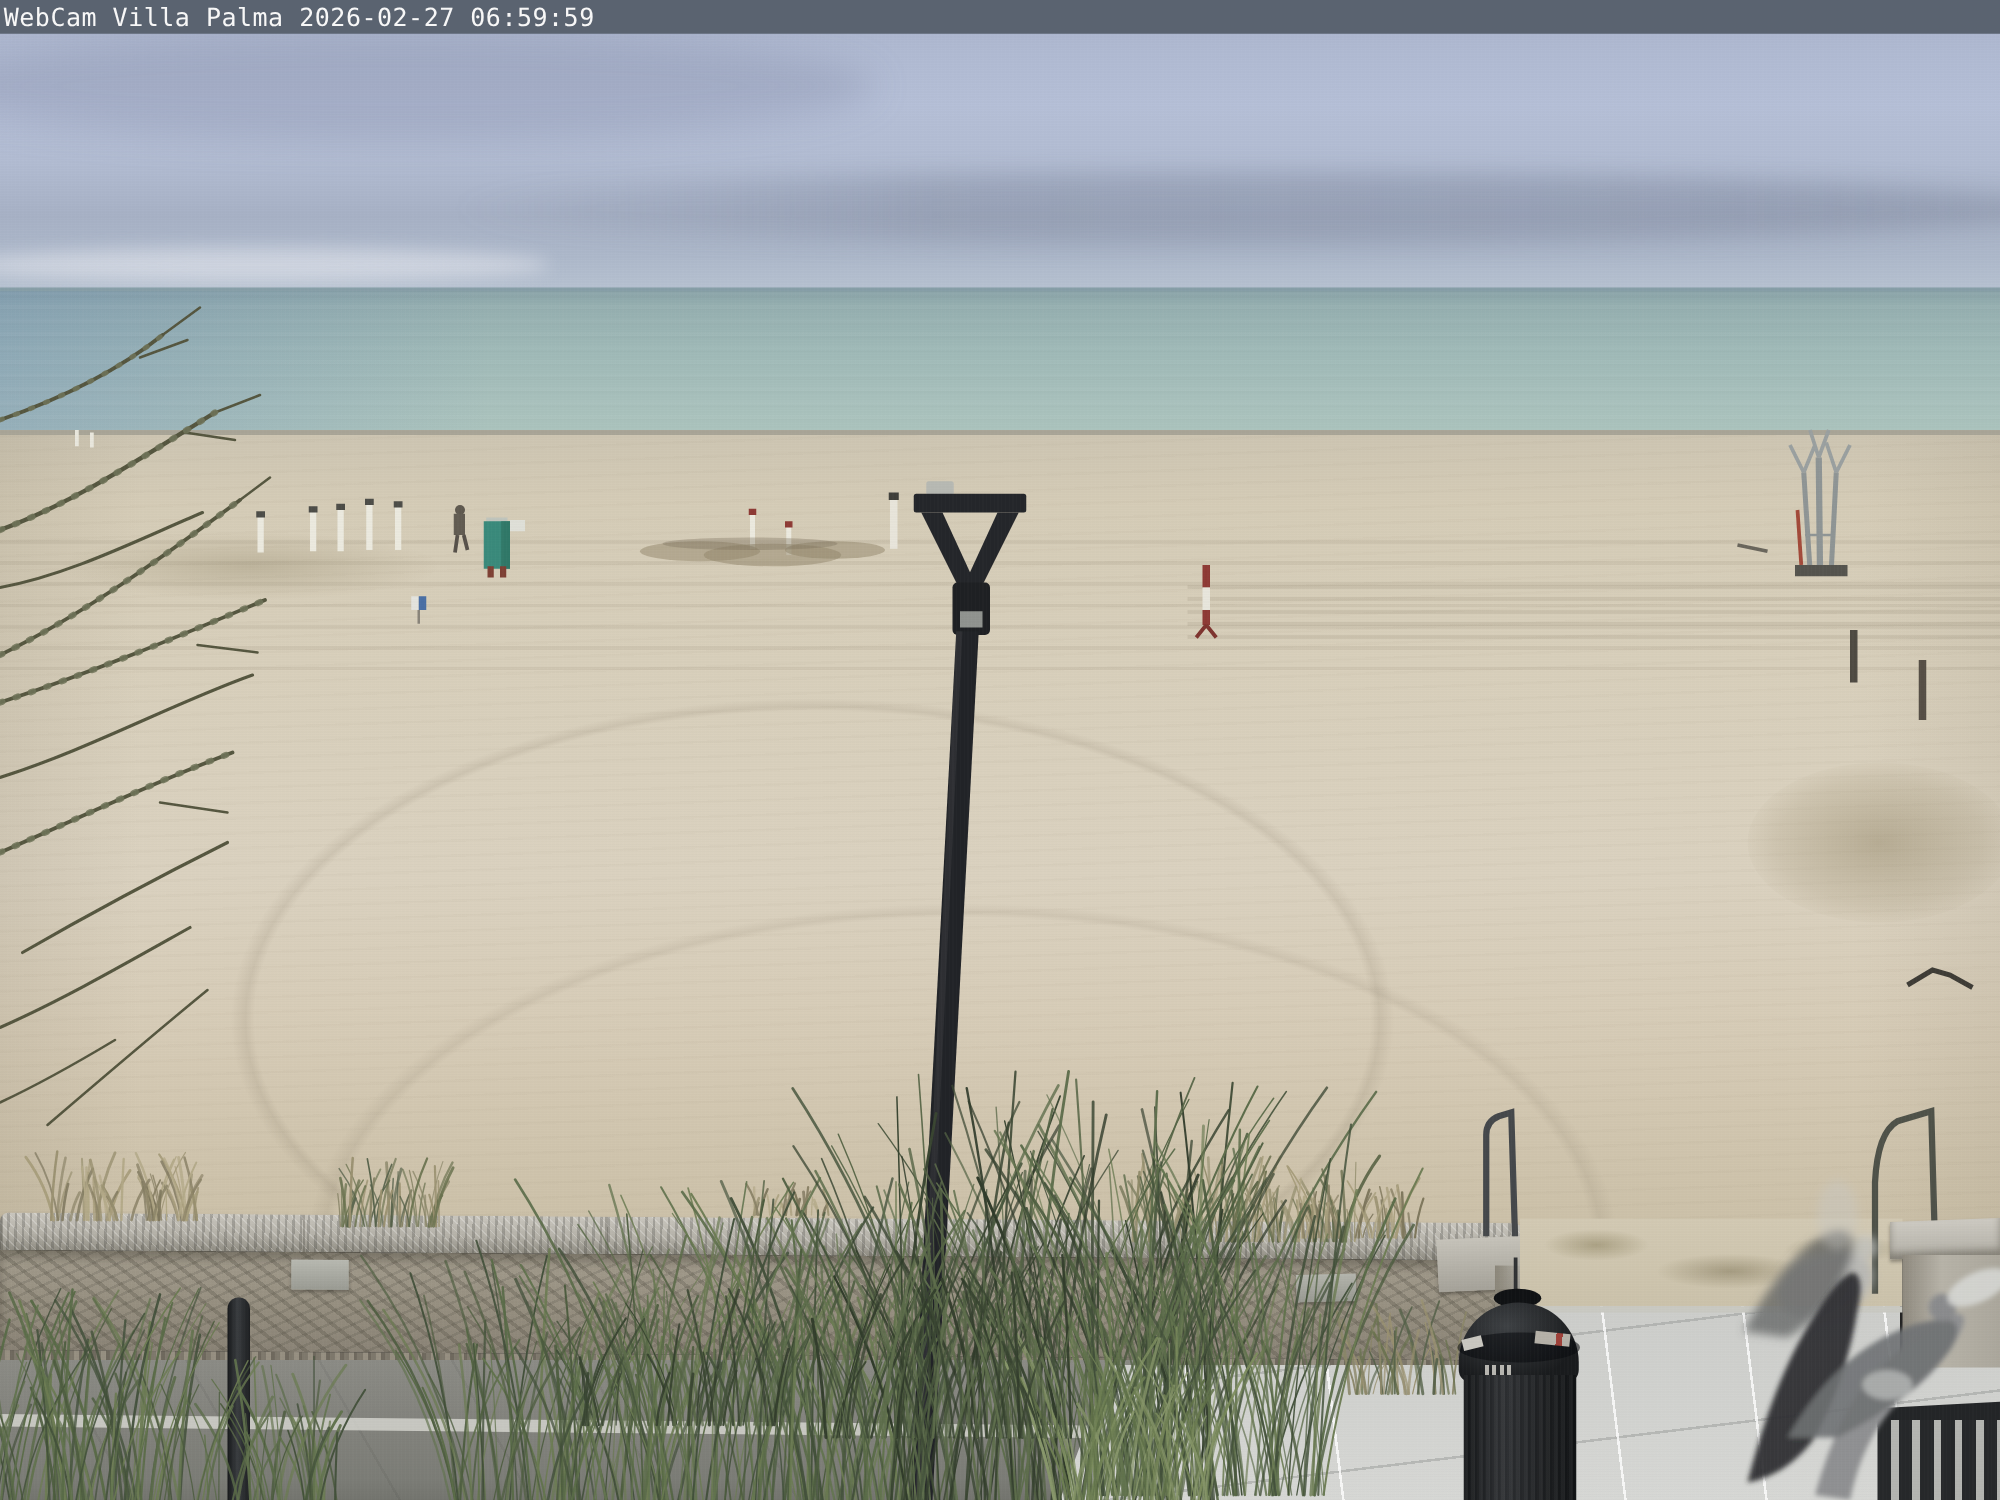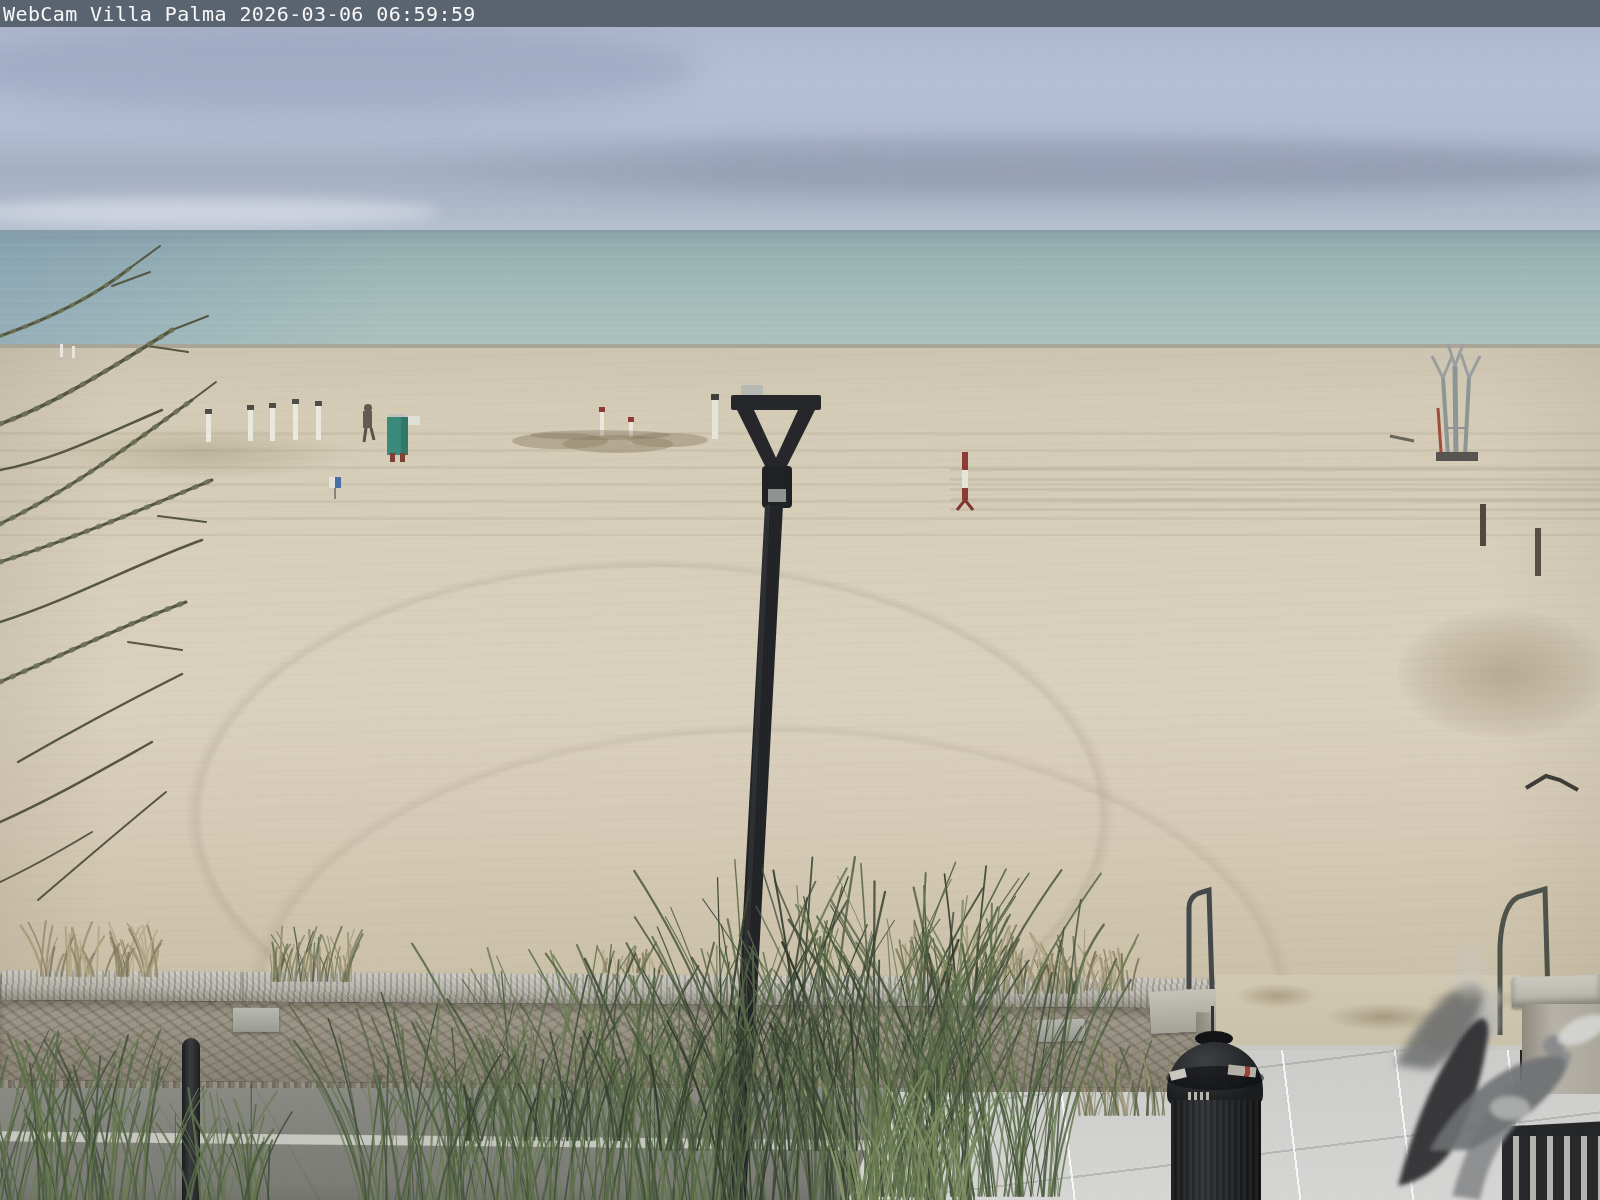--- a/index.html
+++ b/index.html
@@ -1508,15 +1508,15 @@
       <path d="M1430,1150 Q1470,1080 1530,1060 Q1580,1045 1560,1080 Q1530,1120 1470,1150 Z" fill="#6f7173" opacity="0.9"></path>
       <ellipse cx="1510" cy="1108" rx="20" ry="12" fill="#cfd0cd" opacity="0.6"></ellipse>
       <circle cx="1554" cy="1046" r="11" fill="#8a8b8d"></circle>
       <ellipse cx="1582" cy="1030" rx="26" ry="12" fill="#d8d9d6" opacity="0.85" transform="rotate(-25 1582 1030)"></ellipse>
     </g>
   </svg>
 
   <div class="abs grain"></div>
 
   <div class="abs titlebar">
-    <span>WebCam Villa Palma 2026-03-06 06:59:59</span>
+    <span>WebCam Villa Palma 2026-02-27 06:59:59</span>
   </div>
 </div>
 
 </body></html>

